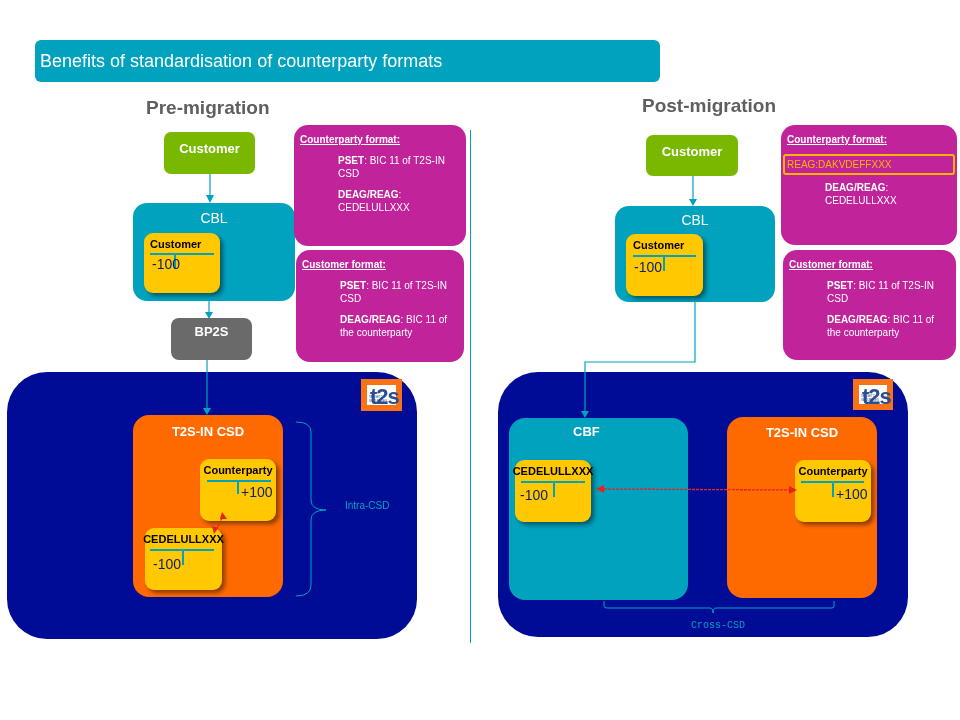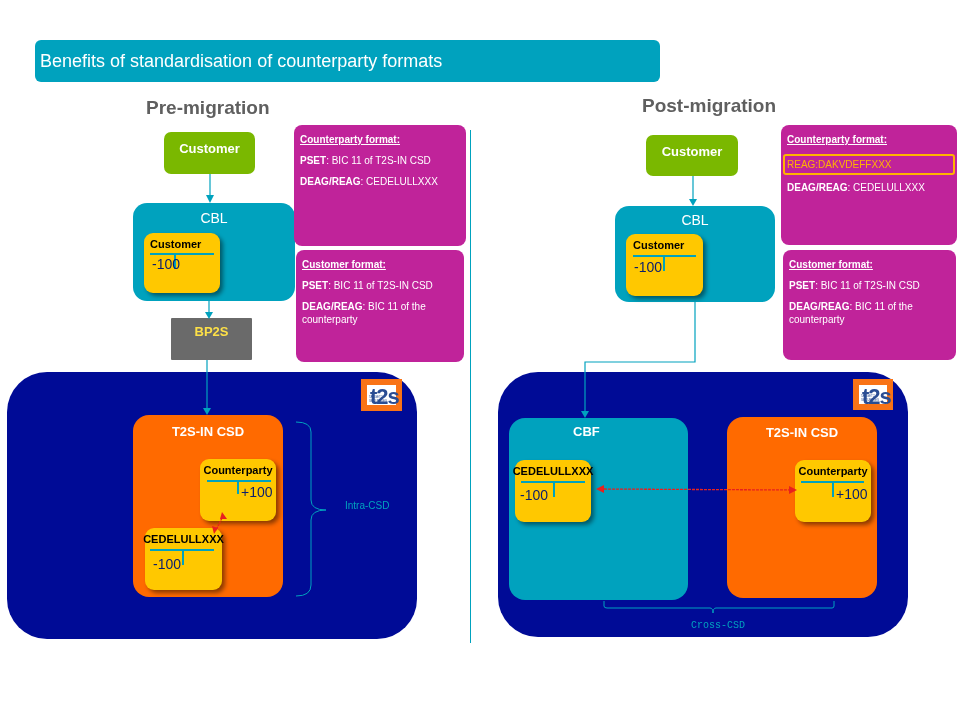--- a/index.html
+++ b/index.html
@@ -7,29 +7,29 @@
          font-family:"Liberation Sans", sans-serif; }
   .abs { position:absolute; box-sizing:border-box; }
 
   .title-bar { left:35px; top:40px; width:625px; height:42px; background:#00A2BE; border-radius:6px;
                color:#fff; font-size:18px; line-height:42px; padding-left:5px; }
   .section-title { color:#5f5f5f; font-weight:bold; font-size:19px; }
 
   .box-green { background:#7AB800; border-radius:7px; color:#fff; font-weight:bold; font-size:13px;
                text-align:center; padding-top:9px; }
   .box-teal { background:#00A2BE; border-radius:14px; color:#fff; font-size:14px; text-align:center; }
-  .box-gray { background:#6a6a6a; border-radius:1px; color:#fde047; font-weight:bold; font-size:13px;
+  .box-gray { background:#6a6a6a; border-radius:8px; color:#ffffff; font-weight:bold; font-size:13px;
               text-align:center; padding-top:6px; }
   .box-navy { background:#000B96; border-radius:40px; }
   .box-orange { background:#FF6A00; border-radius:16px; color:#fff; font-weight:bold; font-size:13px;
                 text-align:center; }
   .box-cbf { background:#00A2BE; border-radius:16px; color:#fff; font-weight:bold; font-size:13px; }
-  .box-magenta { background:#C0239A; border-radius:8px; color:#fff; font-size:10px; padding:9px 6px 0 6px; }
+  .box-magenta { background:#C0239A; border-radius:14px; color:#fff; font-size:10px; padding:9px 6px 0 6px; }
   .box-magenta .hdr { font-weight:bold; text-decoration:underline; margin-bottom:9px; }
-  .box-magenta .row { margin-bottom:8px; line-height:13px; }
+  .box-magenta .row { margin-bottom:8px; line-height:13px;margin-left:38px; }
   .box-magenta b { font-weight:bold; }
   .highlight { border:2px solid #FFB400; border-radius:3px; color:#FFB400; margin:0 -4px 6px -4px;
                padding:3px 2px; }
 
   .account { background:#FFC800; border-radius:9px; box-shadow:3px 3px 4px rgba(0,0,0,0.45);
              color:#000; font-size:11px; font-weight:bold; }
   .account .name { position:absolute; left:0; right:0; top:5px; text-align:center; }
   .account .tline { position:absolute; height:2px; background:#00A2BE; }
   .account .vline { position:absolute; width:2px; background:#00A2BE; }
   .account .amt { position:absolute; color:#0a1e6e; font-size:14px; font-weight:normal; }

